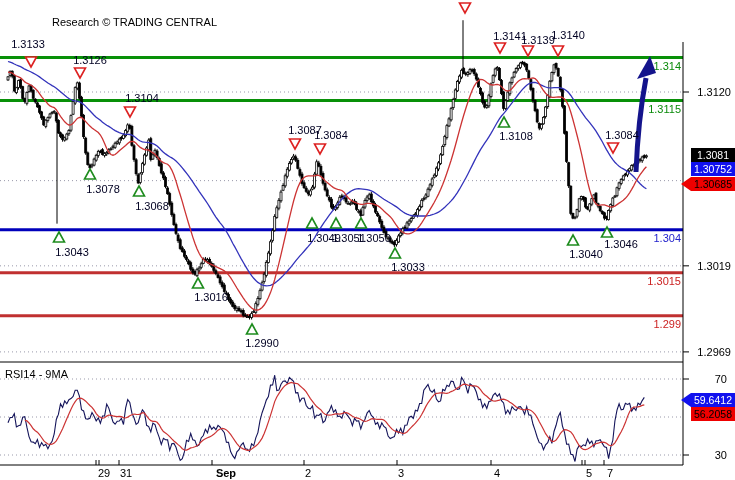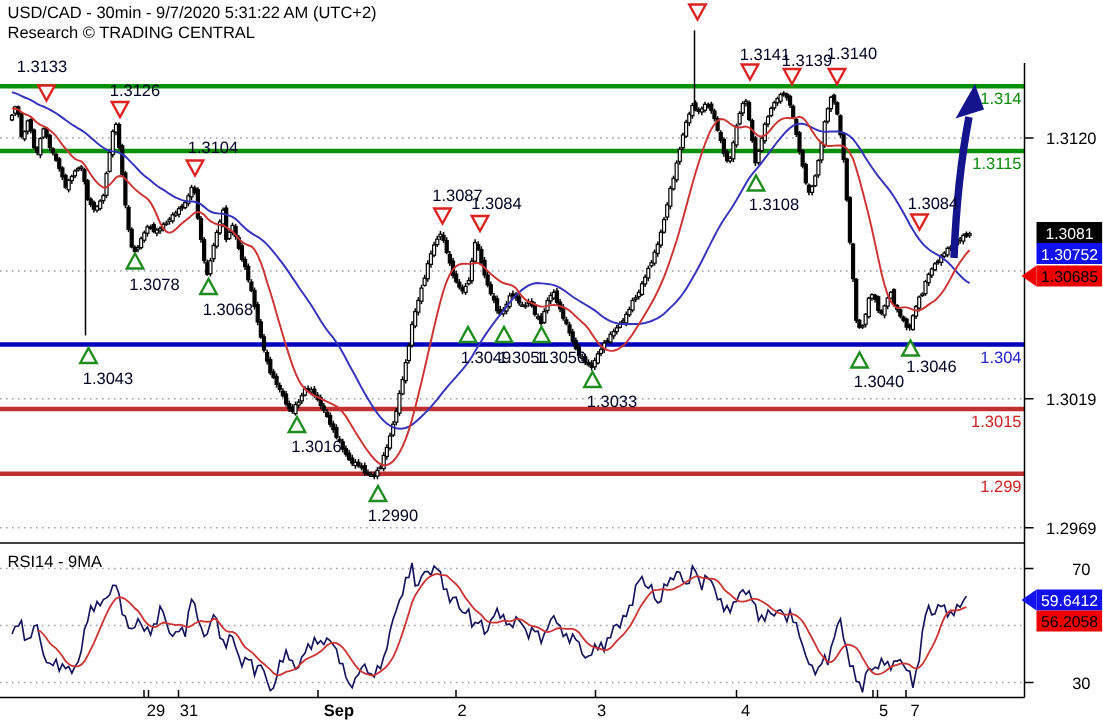--- a/index.html
+++ b/index.html
@@ -1,28 +1,27 @@
 <!DOCTYPE html>
 <html><head>
 <meta charset="utf-8">
 <style>
   html,body{margin:0;padding:0;width:735px;height:480px;background:#fff;overflow:hidden;
     font-family:"Liberation Sans",sans-serif;}
   #app{position:relative;width:735px;height:480px;}
   .hdr{position:absolute;left:5px;font-size:11px;color:#000;white-space:nowrap;}
   #hdr1{top:3px;}
-  #hdr2{top:16px;}
+  #hdr2{top:16px;margin-left:47px;}
   svg{position:absolute;left:0;top:0;}
   text{font-family:"Liberation Sans",sans-serif;}
 </style>
 </head>
 <body>
 
 <div id="app">
-  <div class="hdr" id="hdr1">USD/CAD - 30min - 9/7/2020 5:31:22 AM (UTC+2)</div>
   <div class="hdr" id="hdr2">Research © TRADING CENTRAL</div>
   <svg id="chart" width="735" height="480">
       <line x1="0" y1="92" x2="683" y2="92" stroke="#9999AA" stroke-width="1" stroke-dasharray="1,3"></line>
       <line x1="0" y1="180.64027538726313" x2="683" y2="180.64027538726313" stroke="#9999AA" stroke-width="1" stroke-dasharray="1,3"></line>
       <line x1="0" y1="265.83820998278827" x2="683" y2="265.83820998278827" stroke="#9999AA" stroke-width="1" stroke-dasharray="1,3"></line>
       <line x1="0" y1="351.8967297762498" x2="683" y2="351.8967297762498" stroke="#9999AA" stroke-width="1" stroke-dasharray="1,3"></line>
       <line x1="0" y1="379" x2="683" y2="379" stroke="#9999AA" stroke-width="1" stroke-dasharray="1,3"></line>
       <line x1="0" y1="417" x2="683" y2="417" stroke="#9999AA" stroke-width="1" stroke-dasharray="1,3"></line>
       <line x1="0" y1="455" x2="683" y2="455" stroke="#9999AA" stroke-width="1" stroke-dasharray="1,3"></line>
       <line x1="0" y1="57.57659208261615" x2="683" y2="57.57659208261615" stroke="#089008" stroke-width="3"></line>

